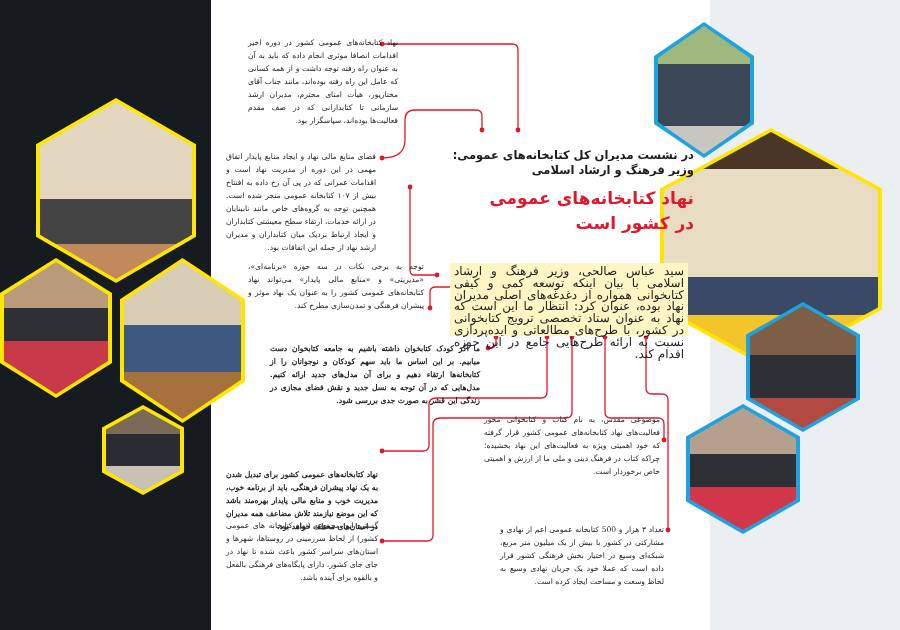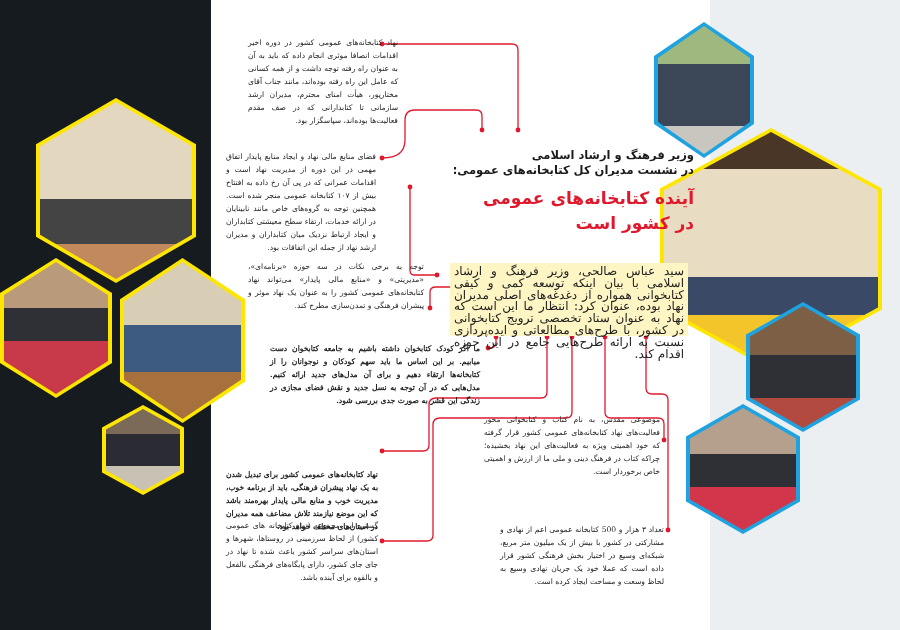--- a/index.html
+++ b/index.html
@@ -85,24 +85,24 @@
   <div class="hex-inner ph-table"></div>
 </div>
 <div class="hex blue" style="left:746px;top:302px;width:114px;height:130px;">
   <div class="hex-inner ph-hall2"></div>
 </div>
 <div class="hex blue" style="left:686px;top:404px;width:114px;height:130px;">
   <div class="hex-inner ph-stand"></div>
 </div>
 
 <div class="title-block">
+  <div class="subtitle">در نشست مدیران کل کتابخانه‌های عمومی:</div>
   <div class="subtitle">وزیر فرهنگ و ارشاد اسلامی</div>
-  <div class="subtitle">در نشست مدیران کل کتابخانه‌های عمومی:</div>
   <div class="headline">
-    <div>آینده کتابخانه‌های عمومی</div>
+    <div>نهاد کتابخانه‌های عمومی</div>
     <div>در کشور است</div>
   </div>
 </div>
 
 <div class="lead-box"></div>
 <div class="lead-text">سید عباس صالحی، وزیر فرهنگ و ارشاد اسلامی با بیان اینکه توسعه کمی و کیفی کتابخوانی همواره از دغدغه‌های اصلی مدیران نهاد بوده، عنوان کرد: انتظار ما این است که نهاد به عنوان ستاد تخصصی ترویج کتابخوانی در کشور، با طرح‌های مطالعاتی و ایده‌پردازی نسبت به ارائه طرح‌هایی جامع در این حوزه اقدام کند.</div>
 
 <div class="para" style="left:228px;top:36px;width:150px;margin-left:20px;">نهاد کتابخانه‌های عمومی کشور در دوره اخیر اقدامات انصافا موثری انجام داده که باید به آن به عنوان راه رفته توجه داشت و از همه کسانی که عامل این راه رفته بوده‌اند، مانند جناب آقای مختارپور، هیأت امنای محترم، مدیران ارشد سازمانی تا کتابدارانی که در صف مقدم فعالیت‌ها بوده‌اند، سپاسگزار بود.</div>
 <div class="para" style="left:226px;top:150px;width:150px;">فضای منابع مالی نهاد و ایجاد منابع پایدار اتفاق مهمی در این دوره از مدیریت نهاد است و اقدامات عمرانی که در پی آن رخ داده به افتتاح بیش از ۱۰۷ کتابخانه عمومی منجر شده است. همچنین توجه به گروه‌های خاص مانند نابینایان در ارائه خدمات، ارتقاء سطح معیشتی کتابداران و ایجاد ارتباط نزدیک میان کتابداران و مدیران ارشد نهاد از جمله این اتفاقات بود.</div>
 <div class="para" style="left:248px;top:260px;width:176px;">توجه به برخی نکات در سه حوزه «برنامه‌ای»، «مدیریتی» و «منابع مالی پایدار» می‌تواند نهاد کتابخانه‌های عمومی کشور را به عنوان یک نهاد موثر و پیشران فرهنگی و تمدن‌سازی مطرح کند.</div>

